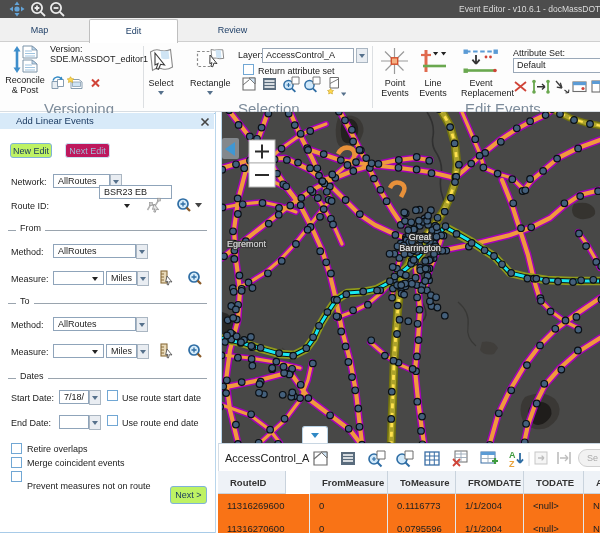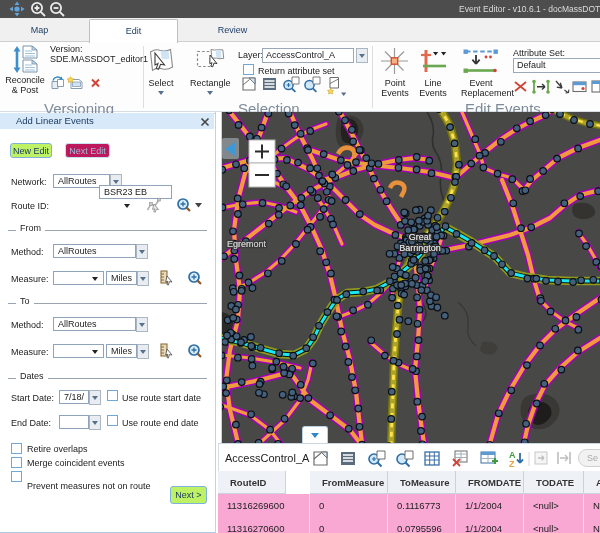--- a/index.html
+++ b/index.html
@@ -39,21 +39,21 @@
   .legend span { position:absolute; left:8px; top:-8px; background:#fff; padding:0 4px; color:#1b1b1b; }
 
   
   #mapwrap { left:222px; top:112px; width:378px; height:331px; background:#4a4a49; overflow:hidden; }
   #gap-l { left:215px; top:112px; width:7px; height:421px; background:#fff; border-left:1px solid #b9d6ec; border-right:1px solid #b9d6ec; }
 
   
   #btm { left:218px; top:443px; width:382px; height:90px; background:#fff; border-top:1px solid #c8d6e2; border-left:1px solid #d5dde5; }
   #btmtab { left:302px; top:426px; width:26px; height:17px; background:#fff; border:1px solid #b9d3e6; border-bottom:none; border-radius:3px 3px 0 0; }
   .th { position:absolute; top:0; height:23px; background:#eef2f7; border-right:1px solid #c9d3dd; border-bottom:1px solid #c9d3dd; font-weight:bold; color:#333; line-height:23px; padding-left:12px; overflow:hidden; white-space:nowrap; font-size:9.5px; }
-  .td { position:absolute; height:35px; border-right:1px solid #e4e8ec; border-bottom:1px solid #e4e8ec; color:#222; line-height:23px; padding-left:9px; overflow:hidden; white-space:nowrap; background:#f9a8d4; font-size:9.5px; }
+  .td { position:absolute; height:35px; border-right:1px solid #e4e8ec; border-bottom:1px solid #e4e8ec; color:#222; line-height:23px; padding-left:9px; overflow:hidden; white-space:nowrap; background:#f97316; font-size:9.5px; }
 </style>
 </head>
 <body>
 <div id="app">
 
   <div id="titlebar" class="abs"></div>
   <svg class="abs" style="left:6px;top:1px;" width="100" height="16" viewBox="0 0 100 16">
     <g fill="#64a4d8">
       <circle cx="11" cy="8" r="2.6"></circle>
       <path d="M11 0.5 l2.5 3.5 h-5 z"></path>

